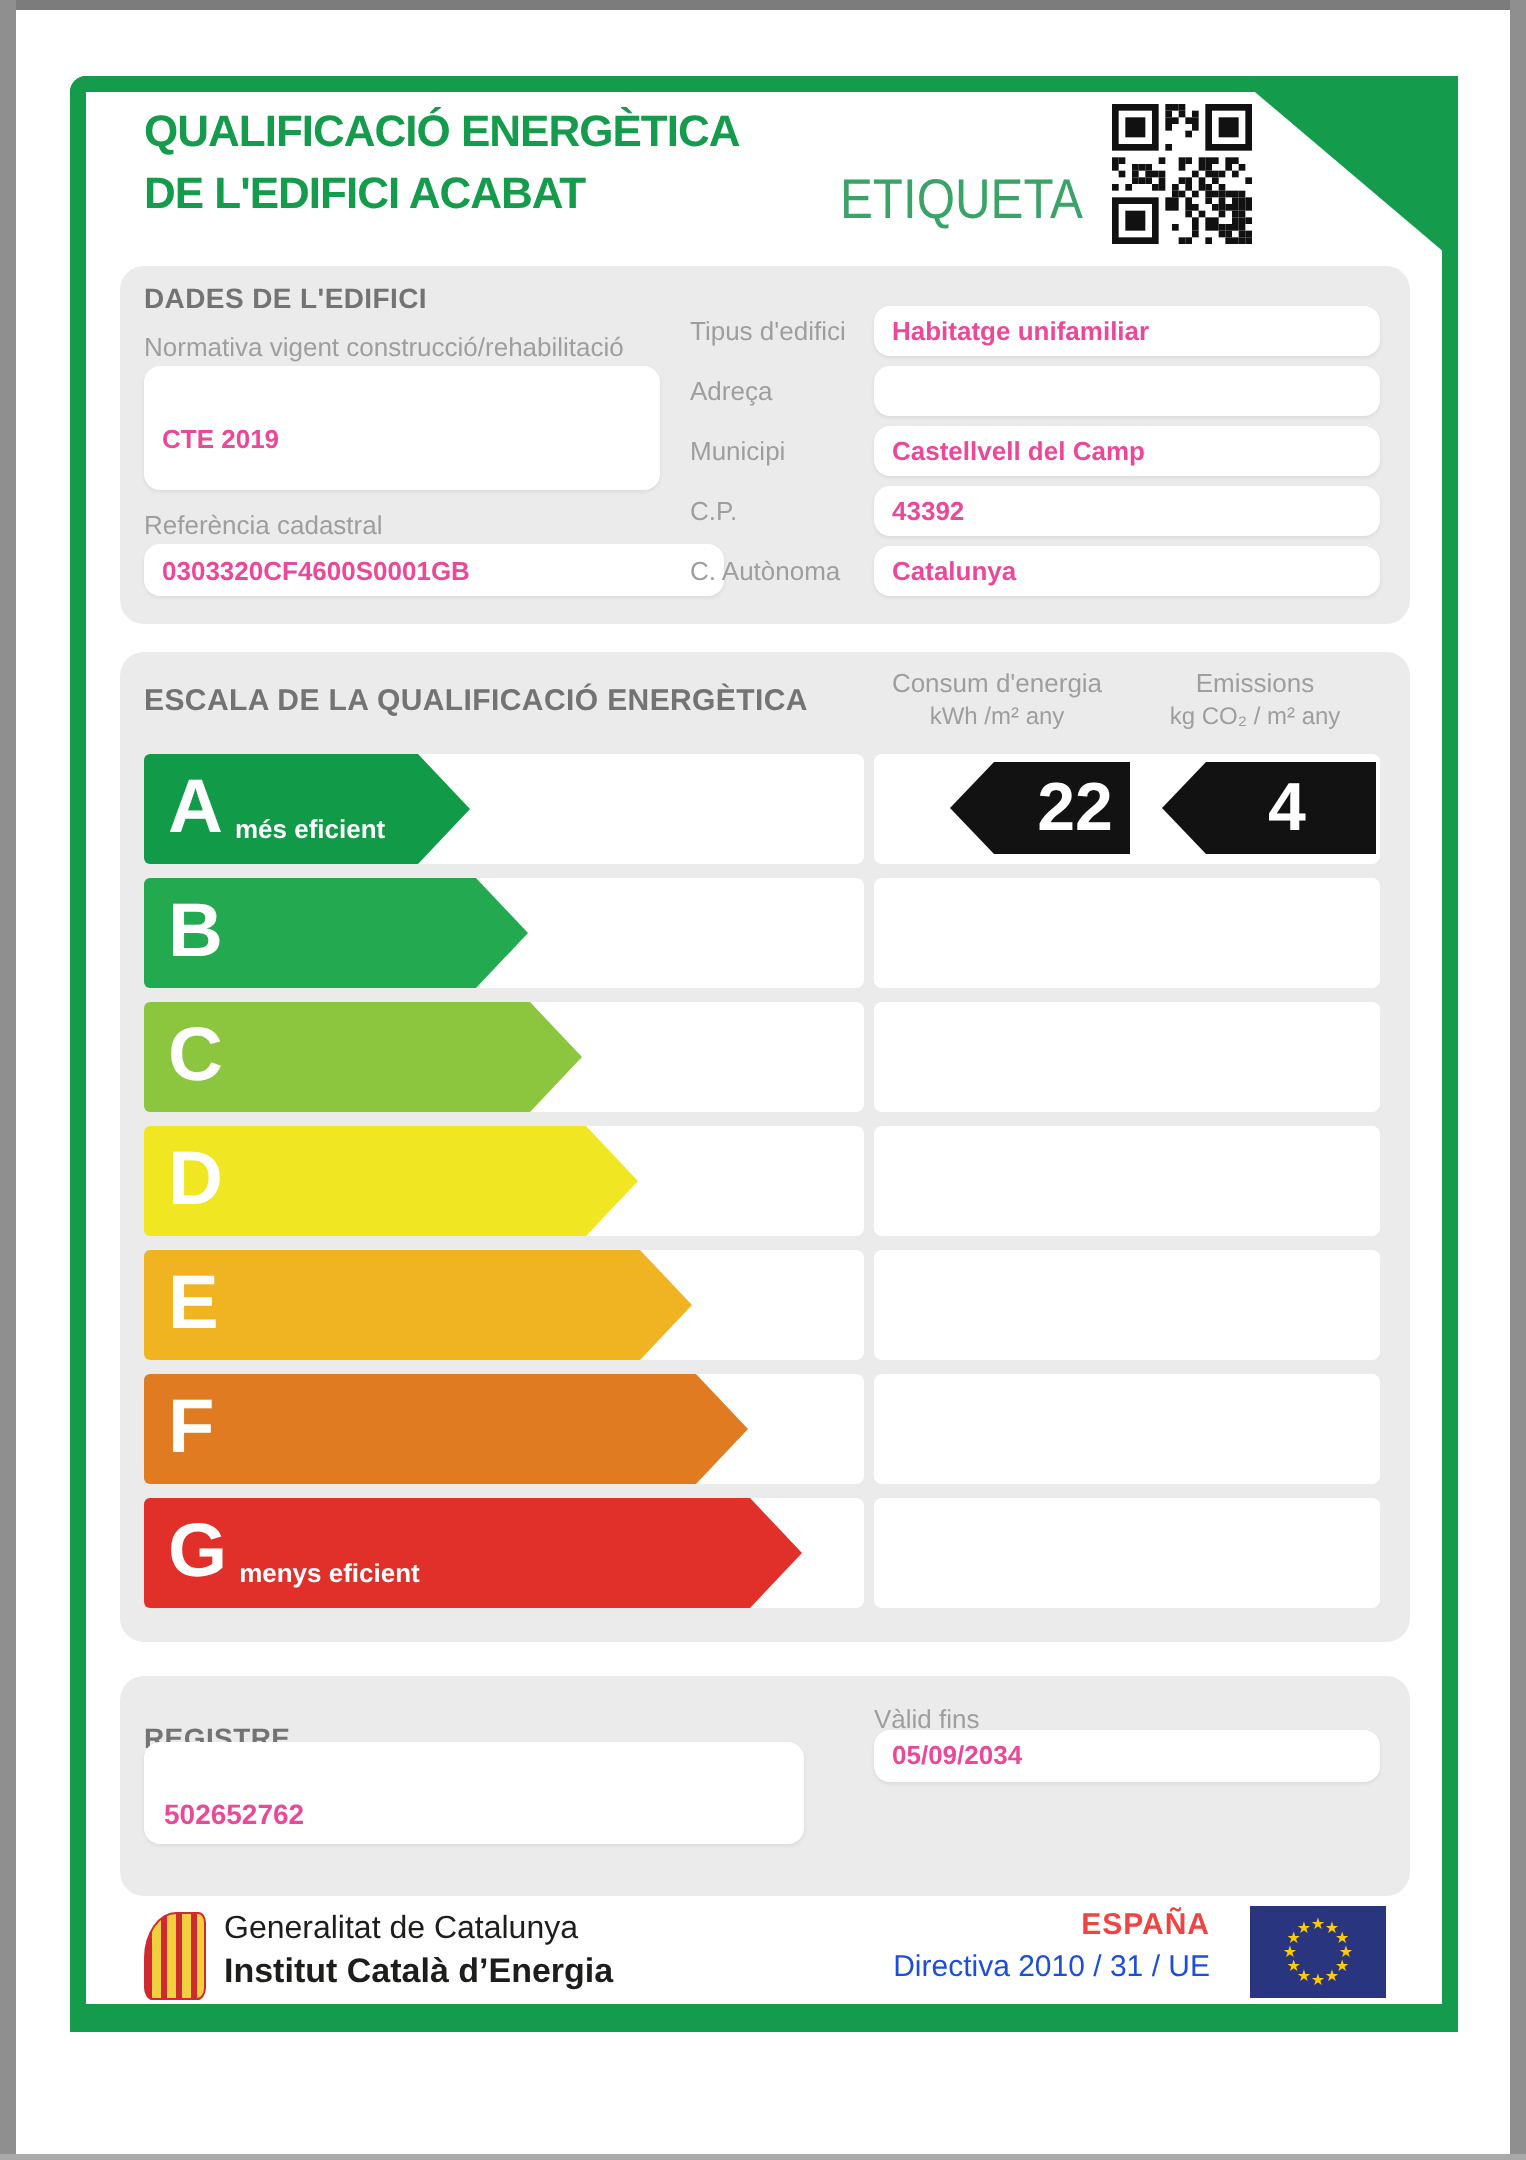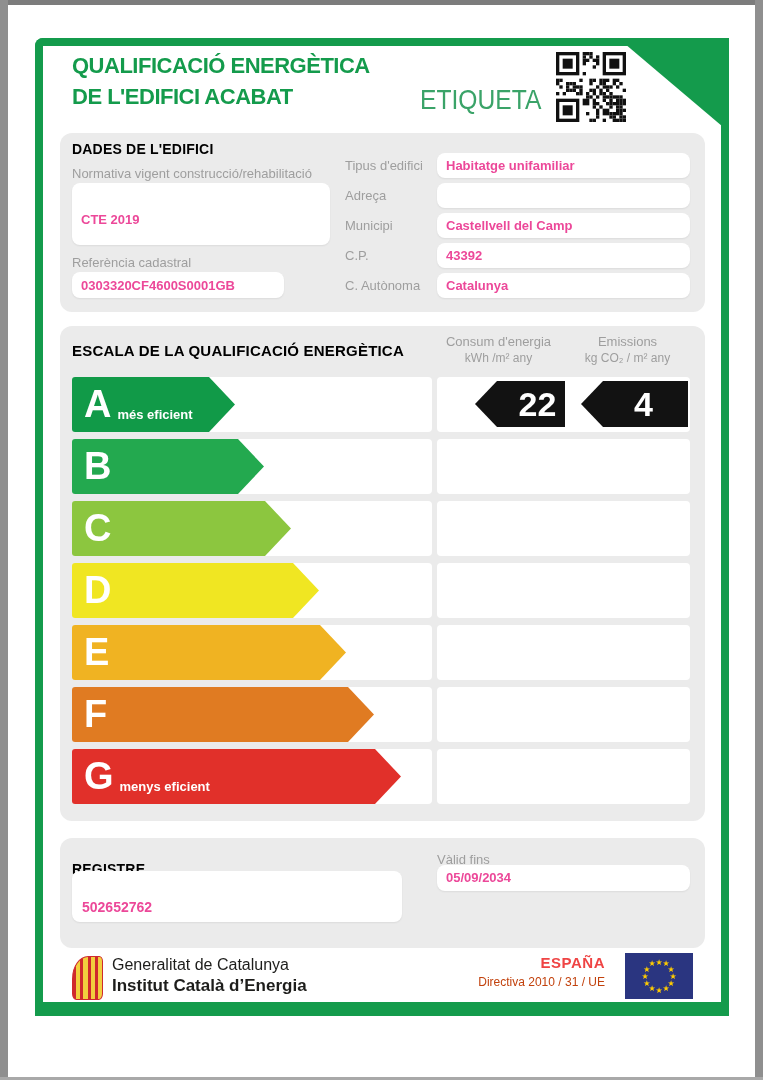--- a/index.html
+++ b/index.html
@@ -37,32 +37,32 @@
     transform:scaleX(0.88);transform-origin:left center;letter-spacing:0px;z-index:4;
   }
   .qr{position:absolute;left:556px;top:52px;width:70px;height:70px;z-index:4;}
 
   
   .panel{position:absolute;left:60px;width:645px;background:#ebebeb;border-radius:12px;z-index:4;}
   .panel.dades{top:133px;height:179px;}
   .panel.escala{top:326px;height:495px;}
   .panel.registre{top:838px;height:110px;}
 
-  .sec-title{position:absolute;font-size:14px;font-weight:700;color:#000000;letter-spacing:0.2px;}
+  .sec-title{position:absolute;font-size:14px;font-weight:700;color:#737373;letter-spacing:0.2px;}
   .lbl{position:absolute;font-size:13px;color:#9e9e9e;}
   .wbox{position:absolute;background:#ffffff;border-radius:8px;box-shadow:0 1px 2px rgba(0,0,0,0.07);box-sizing:border-box;}
   .val{font-size:13px;font-weight:700;color:#ec4899;}
 
   
   .dades .sec-title{left:12px;top:8px;}
   .dades .normativa-label{left:12px;top:33px;}
   .dades .normativa-box{left:12px;top:50px;width:258px;height:62px;}
   .dades .normativa-box .val{position:absolute;left:9px;top:29px;}
   .dades .cadastral-label{left:12px;top:122px;}
-  .dades .cadastral-box{left:12px;top:139px;width:212px;height:26px;}
+  .dades .cadastral-box{left:12px;top:139px;width:290px;height:26px;}
   .dades .cadastral-box .val{position:absolute;left:9px;top:6px;}
   .dades .f-label{left:285px;width:90px;line-height:25px;}
   .dades .f-box{left:377px;width:253px;height:25px;}
   .dades .f-box .val{position:absolute;left:9px;top:0;line-height:25px;}
 
   
   .escala .sec-title{left:12px;top:16px;font-size:15px;}
   .colhead{position:absolute;text-align:center;color:#9e9e9e;}
   .colhead .h1{font-size:13px;}
   .colhead .h2{font-size:12px;margin-top:2px;}
@@ -102,21 +102,21 @@
     position:absolute;left:72px;top:956px;width:31px;height:44px;z-index:4;
     background:repeating-linear-gradient(90deg,#cf2a2d 0 3px,#f2cf3e 3px 7.5px);
     border-radius:52% 12% 14% 14%;
     border:1px solid #cf2a2d;box-sizing:border-box;
   }
   .org{position:absolute;left:112px;top:956px;z-index:4;color:#1d1d1b;}
   .org .o1{font-size:16px;}
   .org .o2{font-size:17px;font-weight:700;margin-top:2px;}
   .esp{position:absolute;right:158px;top:954px;text-align:right;z-index:4;}
   .esp .country{font-size:15px;font-weight:700;color:#ef4444;letter-spacing:0.5px;}
-  .esp .directive{font-size:12px;color:#c2410c;margin-top:4px;}
+  .esp .directive{font-size:15px;color:#1d4ed8;margin-top:4px;}
   .euflag{position:absolute;left:625px;top:953px;width:68px;height:46px;z-index:4;}
 </style>
 </head>
 <body>
 
 <div class="edge top"></div>
 <div class="edge left"></div>
 <div class="edge right"></div>
 <div class="edge bottom"></div>
 

